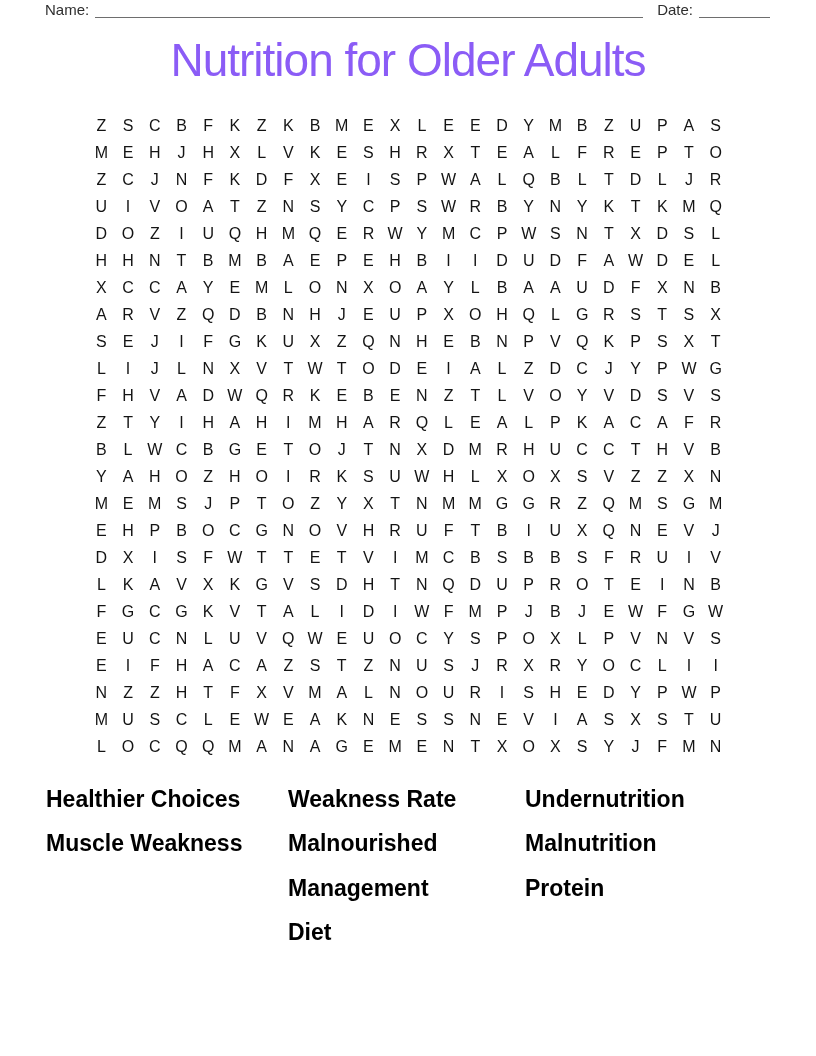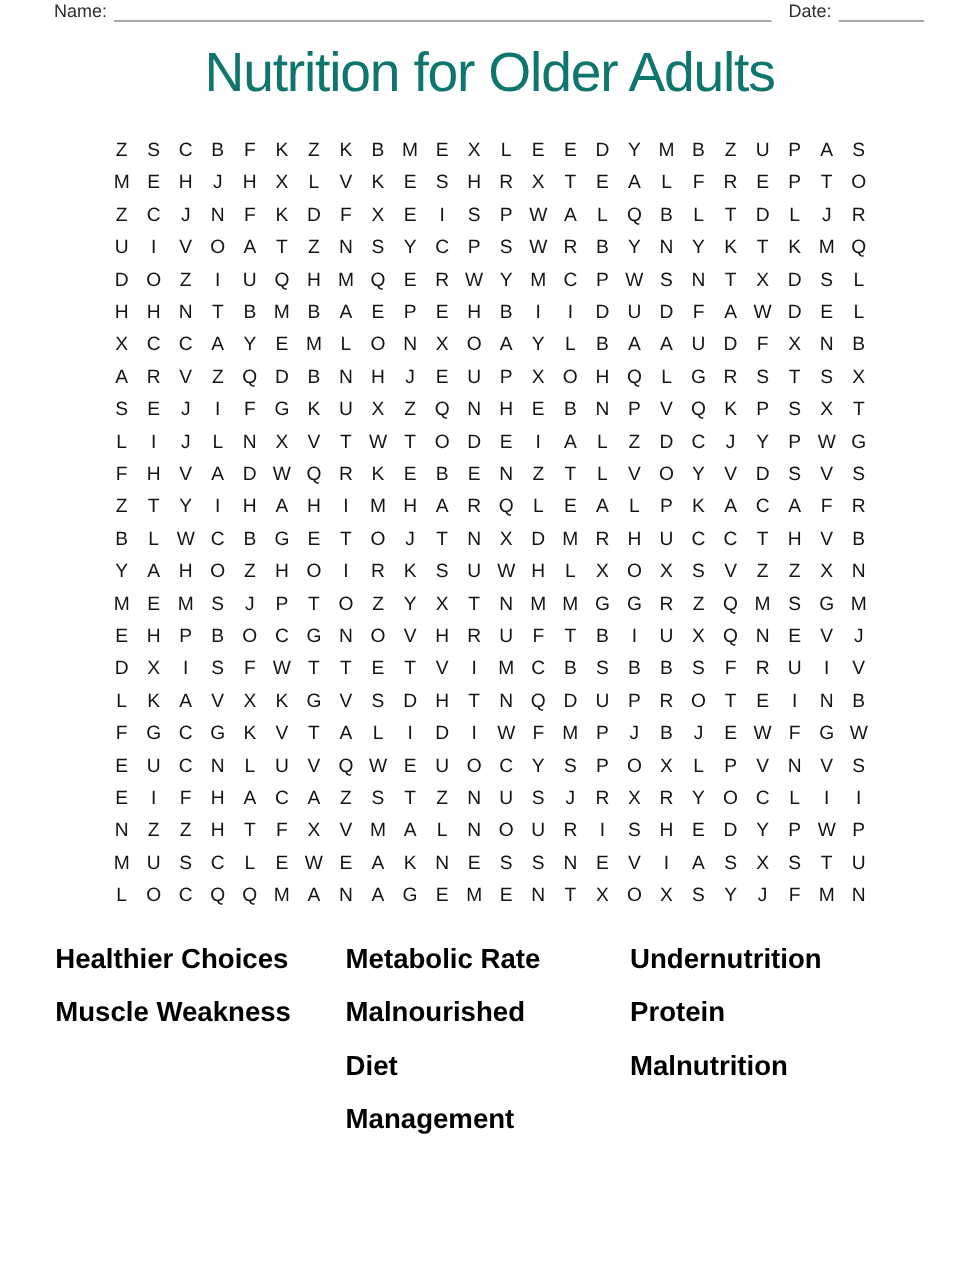--- a/index.html
+++ b/index.html
@@ -23,21 +23,21 @@
   .name-line { flex:1; margin:0 8px 1px 6px; }
   .date-lbl { margin-left:6px; }
   .date-line { width:71px; margin:0 0 1px 6px; }
 
   
   .title {
     position:absolute; top:33px; left:0; right:0;
     text-align:center;
     font-size:46px; font-weight:400;
     letter-spacing:-1px;
-    color:#0f766e;
+    color:#8b5cf6;
   }
 
   
   .grid {
     position:absolute; left:88px; top:112px;
     width:641px; height:648px;
     display:grid;
     grid-template-columns:repeat(24, 1fr);
     grid-template-rows:repeat(24, 1fr);
   }
@@ -654,25 +654,25 @@
       <div class="cell">M</div>
       <div class="cell">N</div>
     </div>
 
   <div class="words" id="word-list">
       <div class="word-col word-col-0">
         <div class="word-item">Healthier Choices</div>
         <div class="word-item">Muscle Weakness</div>
       </div>
       <div class="word-col word-col-1">
-        <div class="word-item">Metabolic Rate</div>
+        <div class="word-item">Weakness Rate</div>
         <div class="word-item">Malnourished</div>
+        <div class="word-item">Management</div>
         <div class="word-item">Diet</div>
-        <div class="word-item">Management</div>
       </div>
       <div class="word-col word-col-2">
         <div class="word-item">Undernutrition</div>
+        <div class="word-item">Malnutrition</div>
         <div class="word-item">Protein</div>
-        <div class="word-item">Malnutrition</div>
       </div>
     </div>
 
 </div>
 
 </body></html>

